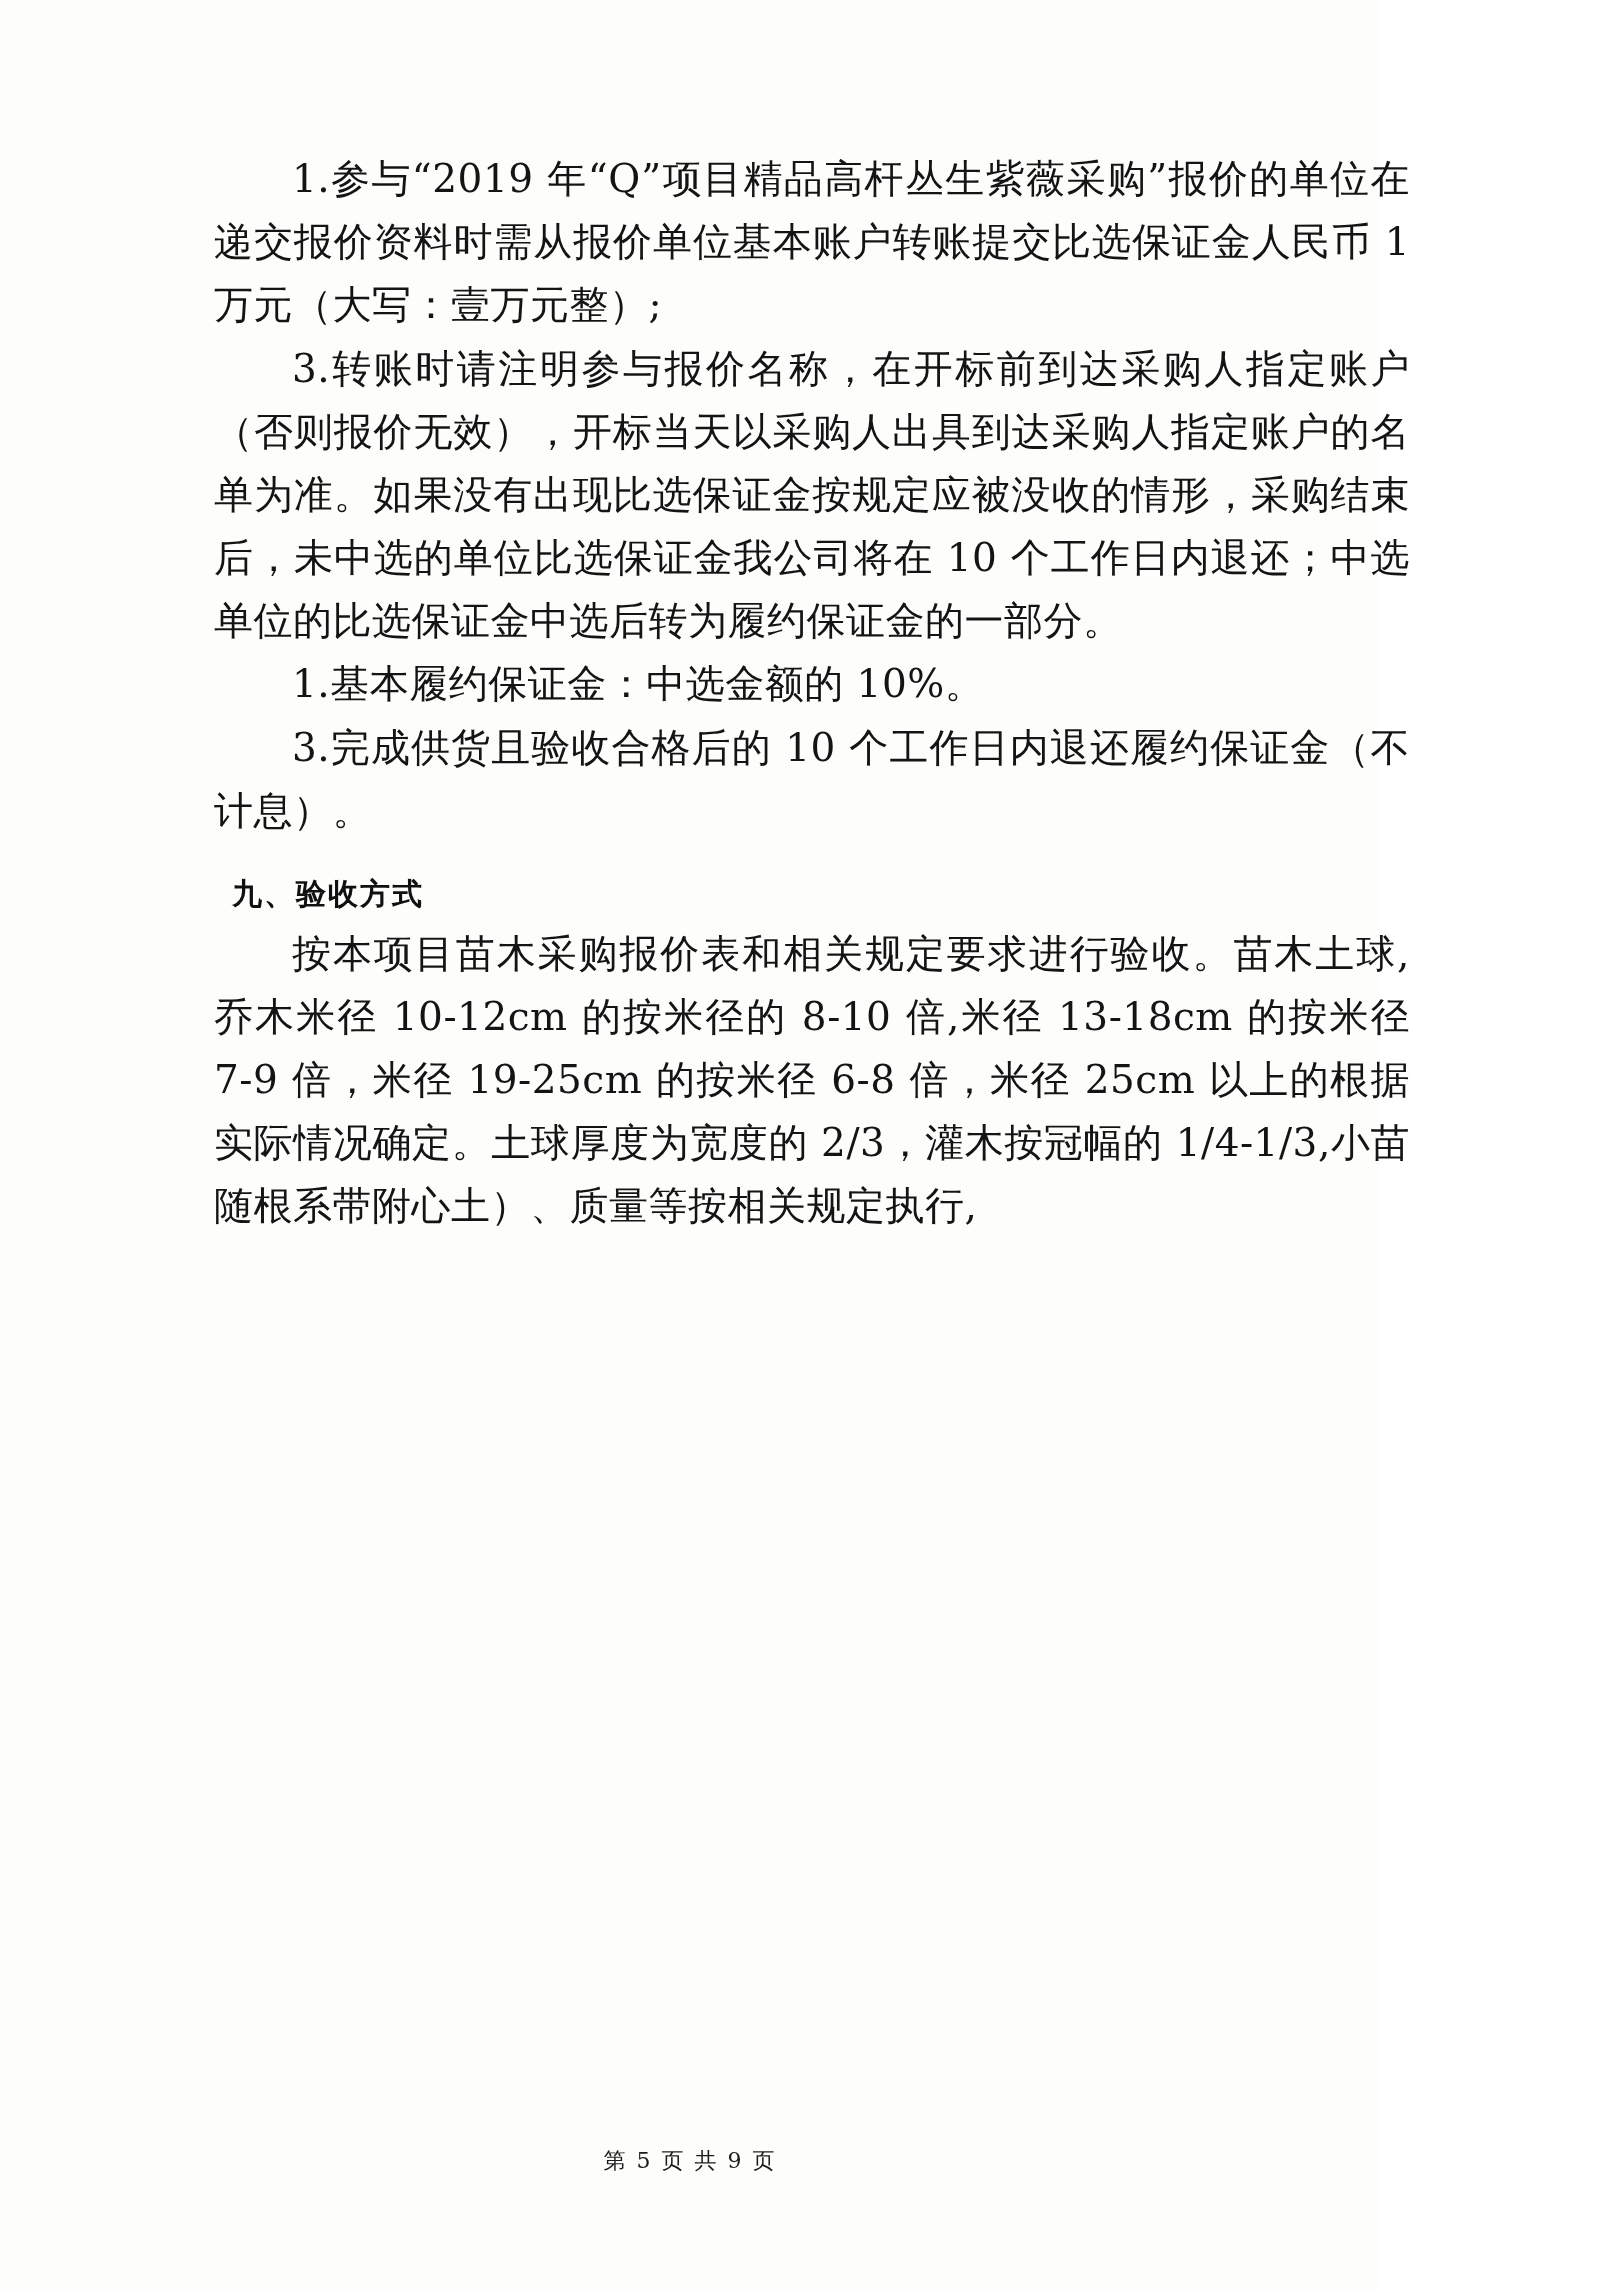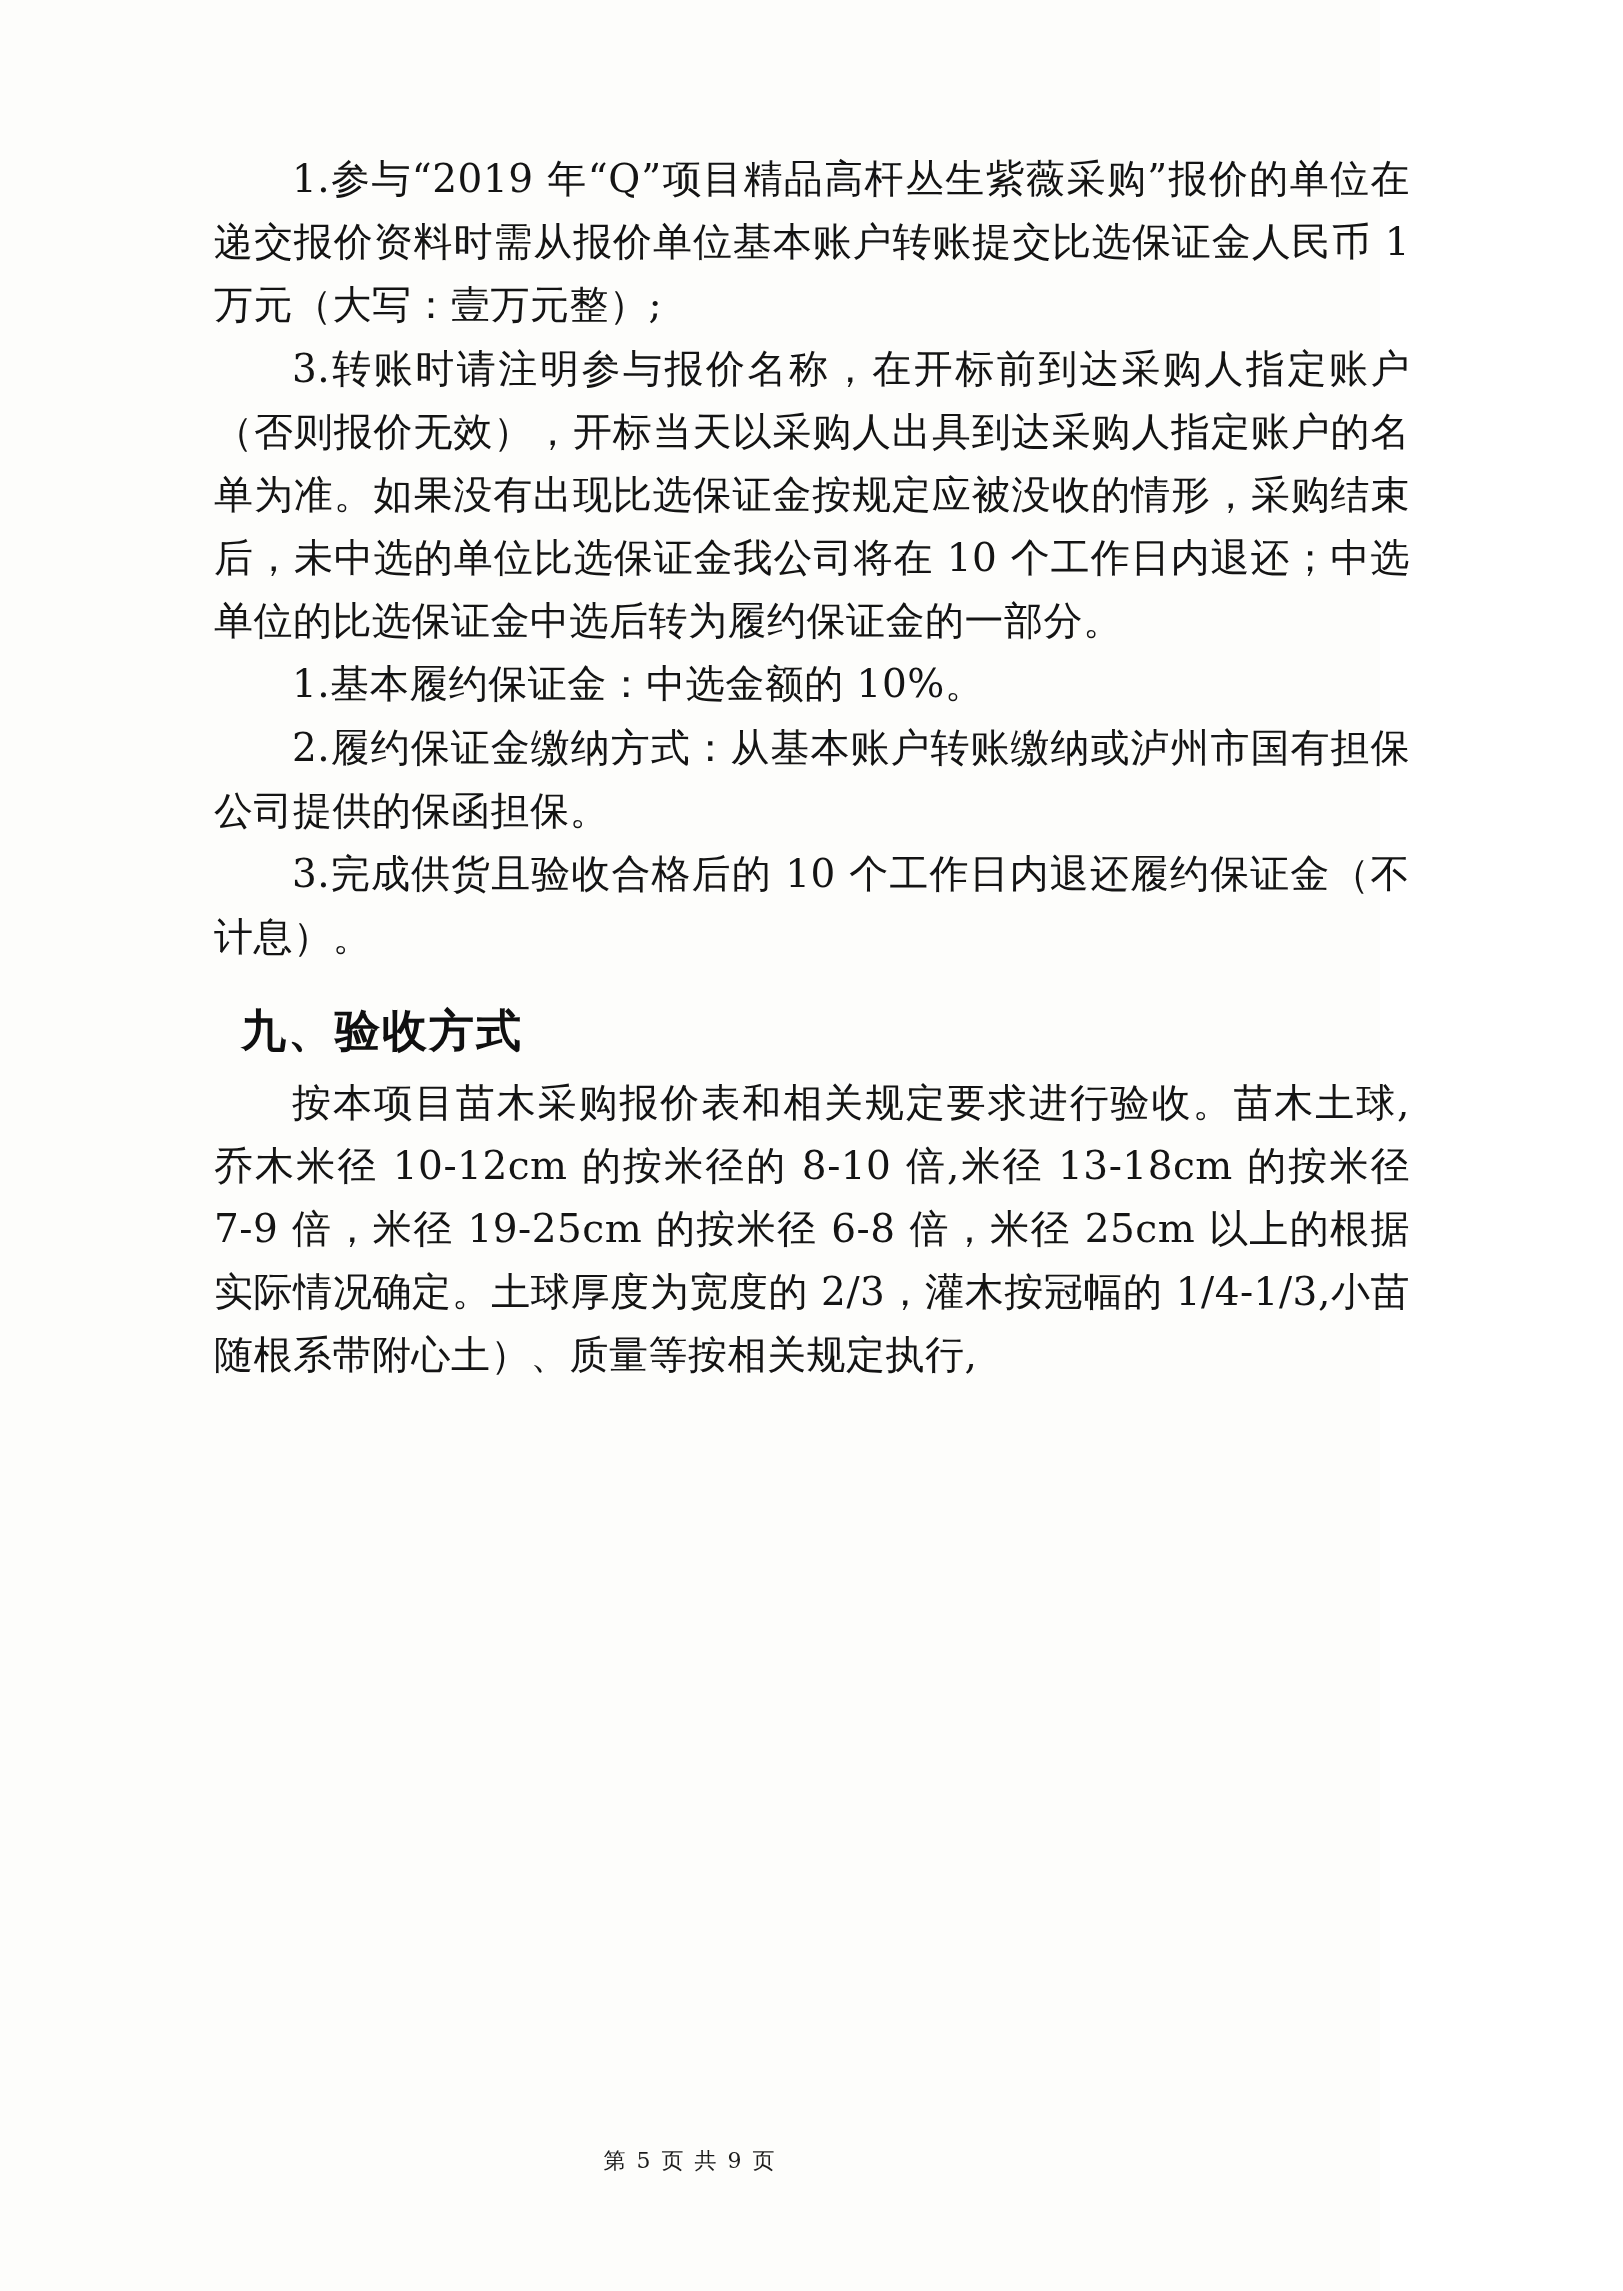--- a/index.html
+++ b/index.html
@@ -36,21 +36,21 @@
     text-align: justify;
     text-justify: inter-ideograph;
     letter-spacing: 0.5px;
     color: #141414;
   }
   p.indent {
     text-indent: 2em;
   }
   h2.section {
     margin: 29px 0 5.9px 0;
-    font-size: 45px;
+    font-size: 30px;
     font-weight: bold;
     line-height: 1.5;
     text-indent: 0.6em;
     letter-spacing: 2px;
     color: #101010;
   }
   .footer {
     position: absolute;
     left: 0;
     right: 0;
@@ -64,21 +64,20 @@
 </style>
 </head>
 <body>
 
 <div class="page">
   <div class="content">
 
     <p class="para indent">1.参与“2019 年“Q”项目精品高杆丛生紫薇采购”报价的单位在递交报价资料时需从报价单位基本账户转账提交比选保证金人民币 1 万元（大写：壹万元整）;</p>
     <p class="para indent">3.转账时请注明参与报价名称，在开标前到达采购人指定账户（否则报价无效），开标当天以采购人出具到达采购人指定账户的名单为准。如果没有出现比选保证金按规定应被没收的情形，采购结束后，未中选的单位比选保证金我公司将在 10 个工作日内退还；中选单位的比选保证金中选后转为履约保证金的一部分。</p>
     <p class="para indent">1.基本履约保证金：中选金额的 10%。</p>
-    <p class="para indent">2.履约保证金缴纳方式：从基本账户转账缴纳或泸州市国有担保公司提供的保函担保。</p>
     <p class="para indent">3.完成供货且验收合格后的 10 个工作日内退还履约保证金（不计息）。</p>
 
     <h2 class="section">九、验收方式</h2>
 
     <p class="para indent">按本项目苗木采购报价表和相关规定要求进行验收。苗木土球,乔木米径 10-12cm 的按米径的 8-10 倍,米径 13-18cm 的按米径 7-9 倍，米径 19-25cm 的按米径 6-8 倍，米径 25cm 以上的根据实际情况确定。土球厚度为宽度的 2/3，灌木按冠幅的 1/4-1/3,小苗随根系带附心土）、质量等按相关规定执行,</p>
 
   </div>
 
   <div class="footer">第 5 页 共 9 页</div>
 </div>

